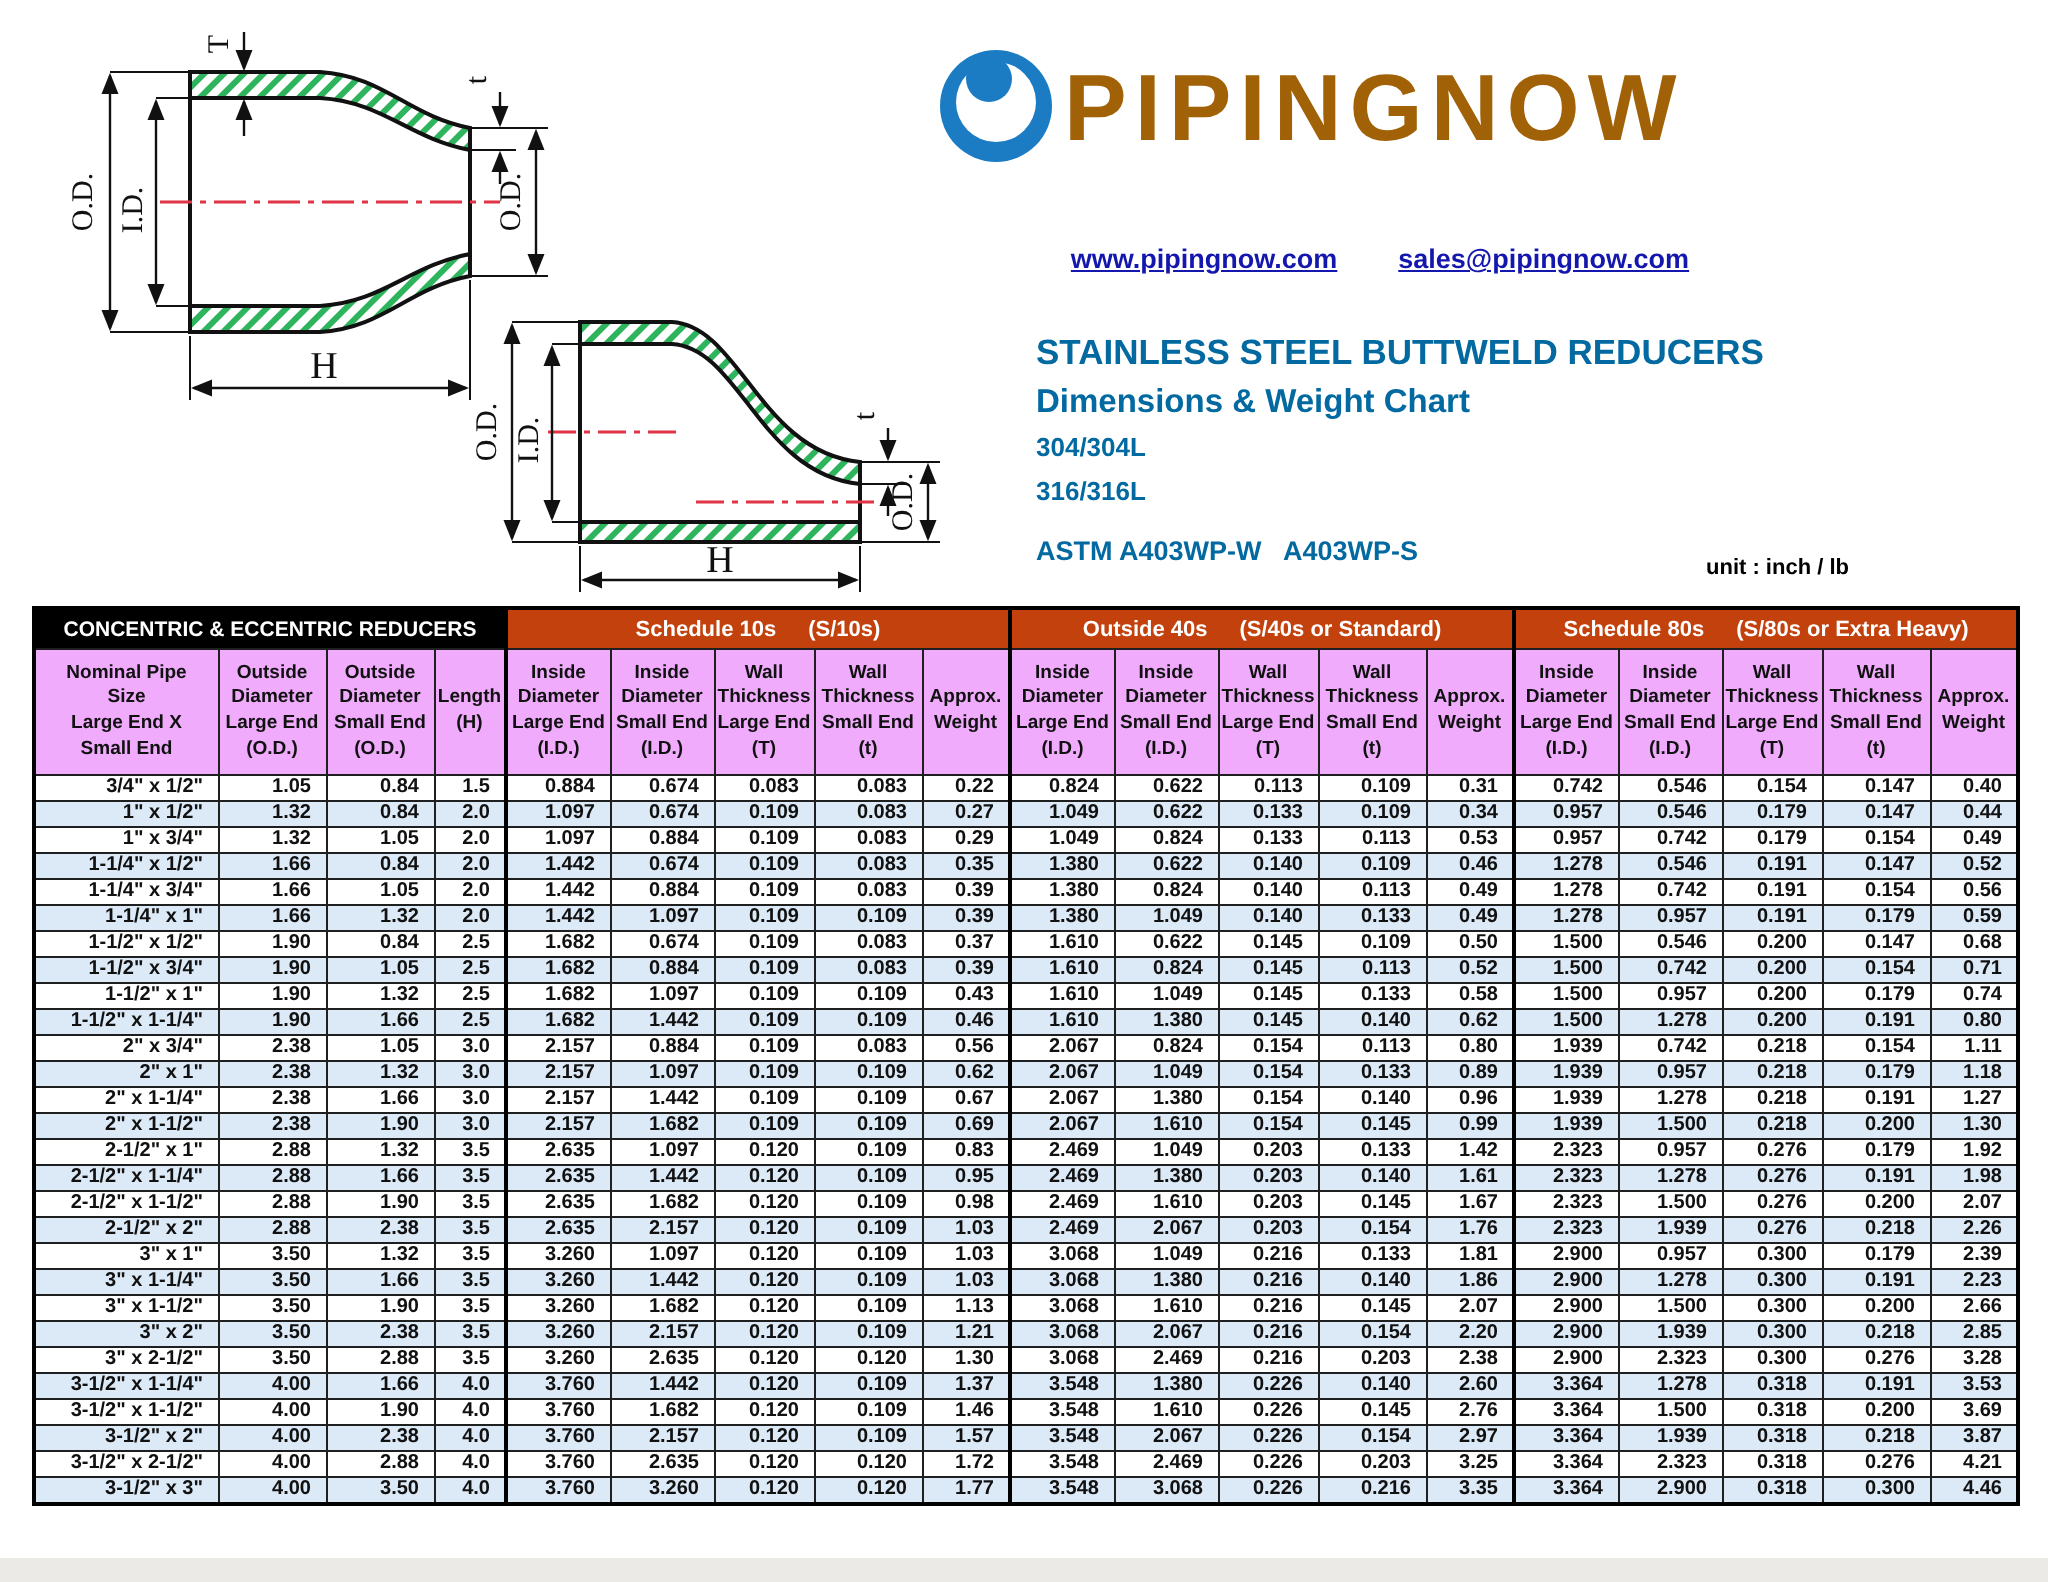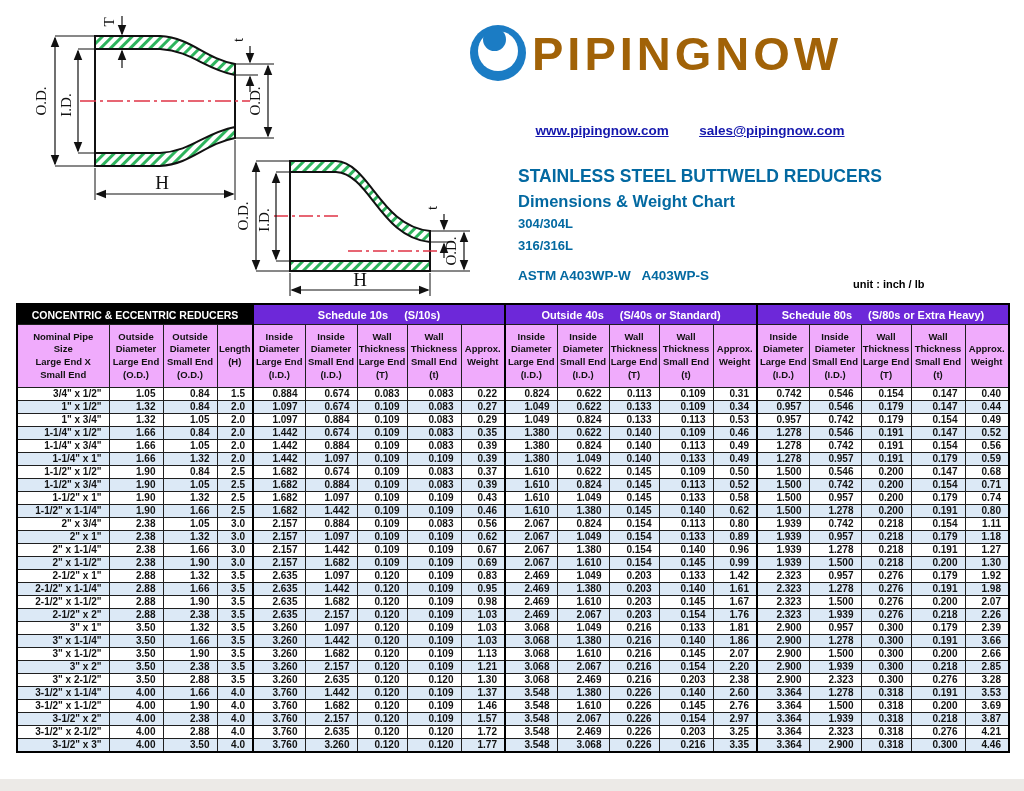--- a/index.html
+++ b/index.html
@@ -31,21 +31,21 @@
 
   .unit-note{position:absolute;left:853px;top:278px;font-size:11px;font-weight:bold;color:#000;}
 
   
   .tbl-wrap{position:absolute;left:16px;top:303px;}
   table{border-collapse:collapse;table-layout:fixed;border:2.5px solid #000;}
   th,td{border:1px solid #1f1f1f;overflow:hidden;}
   .gL{border-left:2.5px solid #000;}
   .gh{height:17px;text-align:center;vertical-align:middle;font-weight:bold;}
   .gh-black{background:#000;color:#fff;font-size:10.5px;}
-  .gh-blue{background:#6d28d9;color:#fff;font-size:11px;}
+  .gh-blue{background:#c2410c;color:#fff;font-size:11px;}
   .gh-blue .qual{margin-left:16px;}
   .ch{background:#f0abfc;font-size:9.5px;font-weight:bold;text-align:center;vertical-align:middle;
       white-space:pre-line;line-height:1.32;height:60px;padding:1px 0;}
   td{font-size:10px;font-weight:bold;text-align:right;padding:0 7px 0 0;height:12px;line-height:12px;background:#fff;}
   tr.alt td{background:#dce9f6;}
 
   .bottom-edge{position:absolute;left:0;top:779px;width:1024px;height:12px;background:#eceae7;}
 </style>
 </head>
 <body>
@@ -679,21 +679,21 @@
             <td>1.03</td>
             <td class="gL">3.068</td>
             <td>1.380</td>
             <td>0.216</td>
             <td>0.140</td>
             <td>1.86</td>
             <td class="gL">2.900</td>
             <td>1.278</td>
             <td>0.300</td>
             <td>0.191</td>
-            <td>3.66</td>
+            <td>2.23</td>
           </tr>
           <tr>
             <td>3" x 1-1/2"</td>
             <td>3.50</td>
             <td>1.90</td>
             <td>3.5</td>
             <td class="gL">3.260</td>
             <td>1.682</td>
             <td>0.120</td>
             <td>0.109</td>

